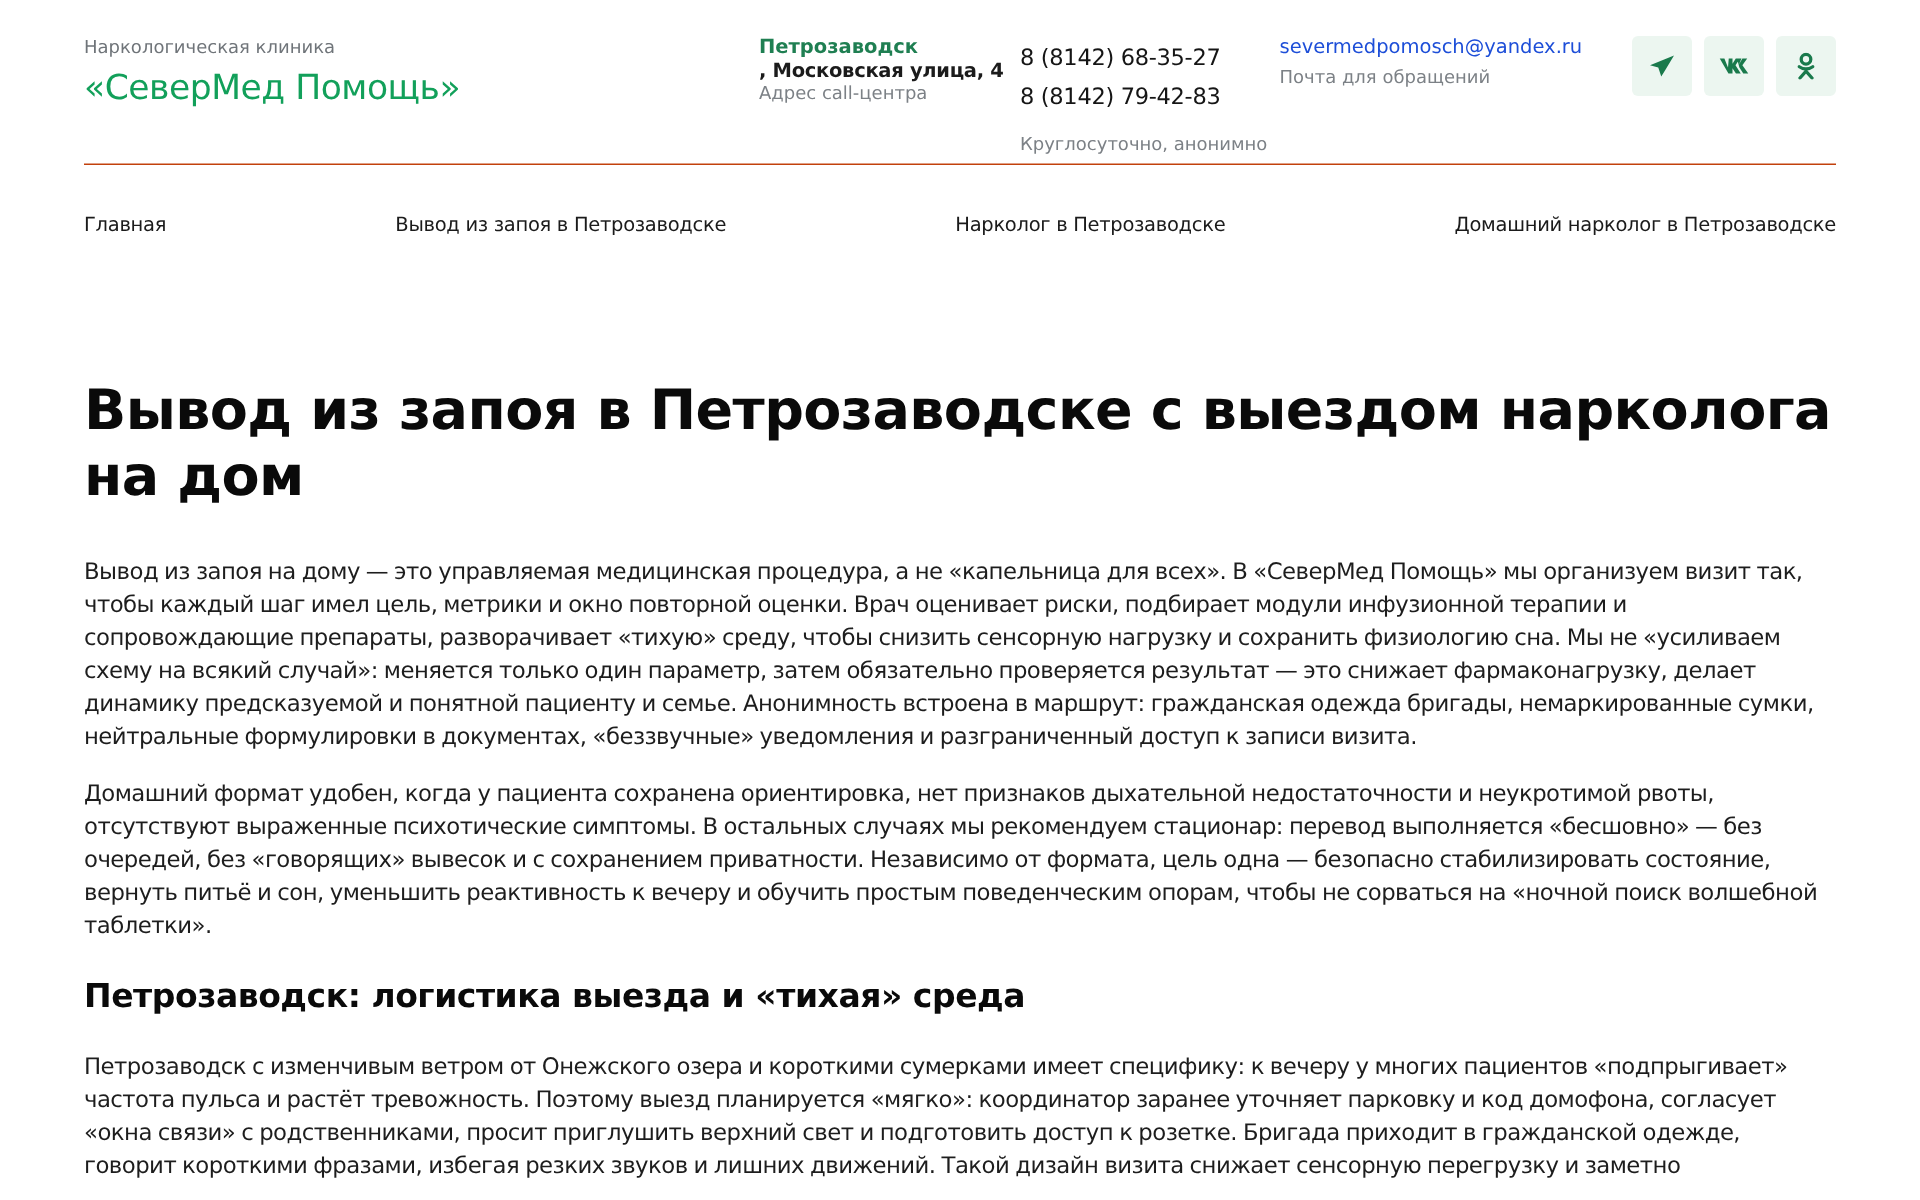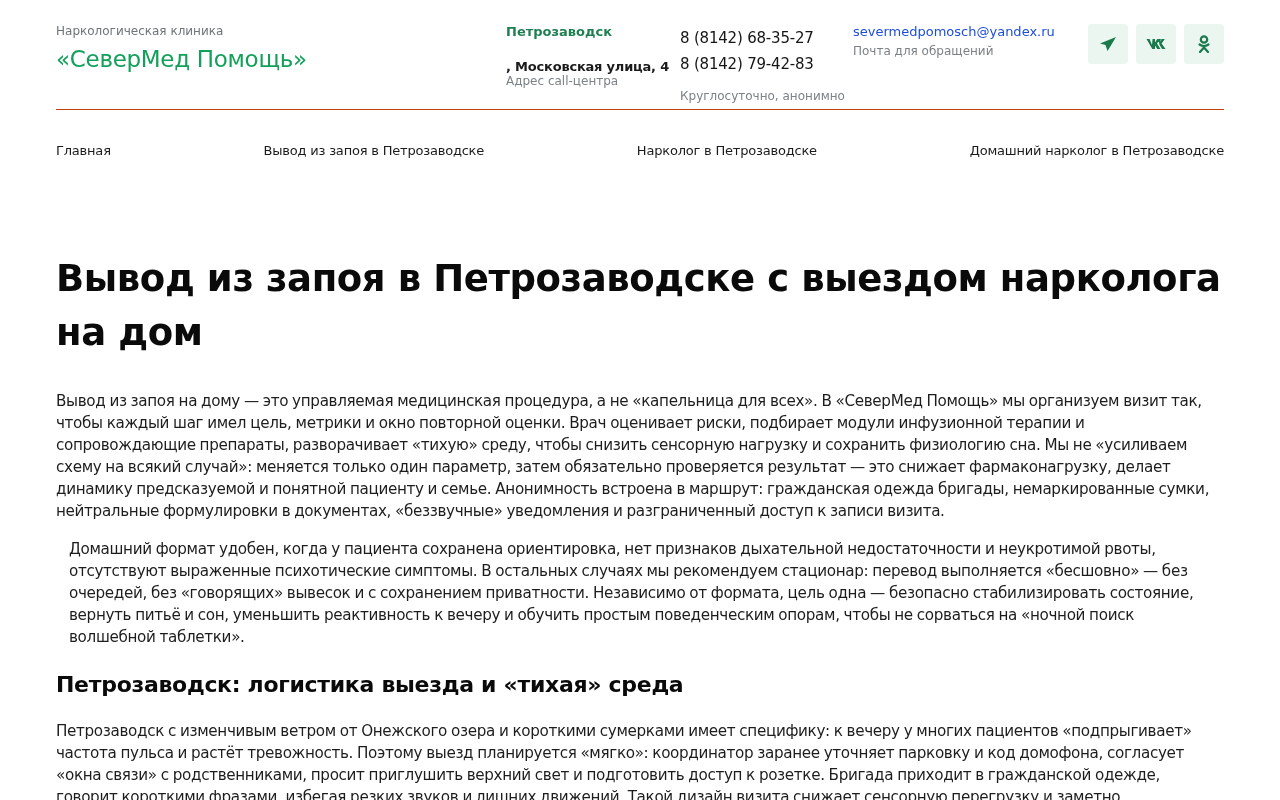--- a/index.html
+++ b/index.html
@@ -8,43 +8,43 @@
     .wrap { width: 1168px; margin-left: 56px; position: relative; }
 
     
     .header { position: relative; height: 110px; border-bottom: 1px solid #c2410c; }
     .brand { position: absolute; left: 0; top: 24px; }
     .brand-sub { font-size: 12px; color: #6f7479; letter-spacing: 0; }
     .brand-name { margin-top: 8px; font-size: 23px; font-weight: 400; color: #12a05a; letter-spacing: -0.3px; }
 
     .addr { position: absolute; left: 450px; top: 24px; width: 165px; }
     .addr-city { font-size: 13px; font-weight: 700; color: #1f7f52; }
-    .addr-street { font-size: 13px; font-weight: 600; color: #1b1b1b; margin-top: 20px; letter-spacing: -0.2px; }
+    .addr-street { font-size: 13px; font-weight: 600; color: #1b1b1b; margin-top: 1px; letter-spacing: -0.2px; }
     .addr-label { font-size: 12px; color: #7c8186; margin-top: 0; }
 
     .phones { position: absolute; left: 624px; top: 25px; }
     .phone { font-size: 15px; color: #151515; line-height: 26px; letter-spacing: -0.2px; }
     .phones-label { font-size: 12px; color: #7c8186; margin-top: 12px; }
 
     .email { position: absolute; left: 797px; top: 24px; }
     .email-addr { font-size: 13px; font-weight: 400; color: #1d4ed8; }
     .email-label { font-size: 12px; color: #7c8186; margin-top: 5px; }
 
     .socials { position: absolute; right: 0; top: 24px; display: flex; gap: 8px; }
     .soc { width: 40px; height: 40px; border-radius: 4px; background: #ecf6f0; display: flex; align-items: center; justify-content: center; cursor: pointer; }
     .soc svg { display: block; }
 
     
     .nav { display: flex; justify-content: space-between; padding-top: 20px; height: 70px; }
     .nav a { font-size: 13px; color: #1b1b1b; text-decoration: none; letter-spacing: -0.2px; margin-top: 13px; }
 
     
-    .h1 { margin-top: 72px; font-size: 37px; font-weight: 700; line-height: 54px; color: #0a0a0a; letter-spacing: -0.4px; }
+    .h1 { margin-top: 72px; font-size: 37px; font-weight: 700; line-height: 44px; color: #0a0a0a; letter-spacing: -0.4px; }
     .p { margin-top: 30px; font-size: 15.2px; line-height: 22px; color: #1d1d1d; letter-spacing: -0.35px; word-spacing: -0.5px; }
-    .p + .p { margin-top: 16px; margin-left: 13px; }
+    .p + .p { margin-top: 16px; }
     .h2 { margin-top: 22px; font-size: 22px; font-weight: 700; color: #0a0a0a; line-height: 30px; letter-spacing: -0.3px; }
     .p.after-h2 { margin-top: 20px; }
   </style>
 </head>
 <body>
 
 <div class="wrap">
 
   <header class="header">
     <div class="brand">

